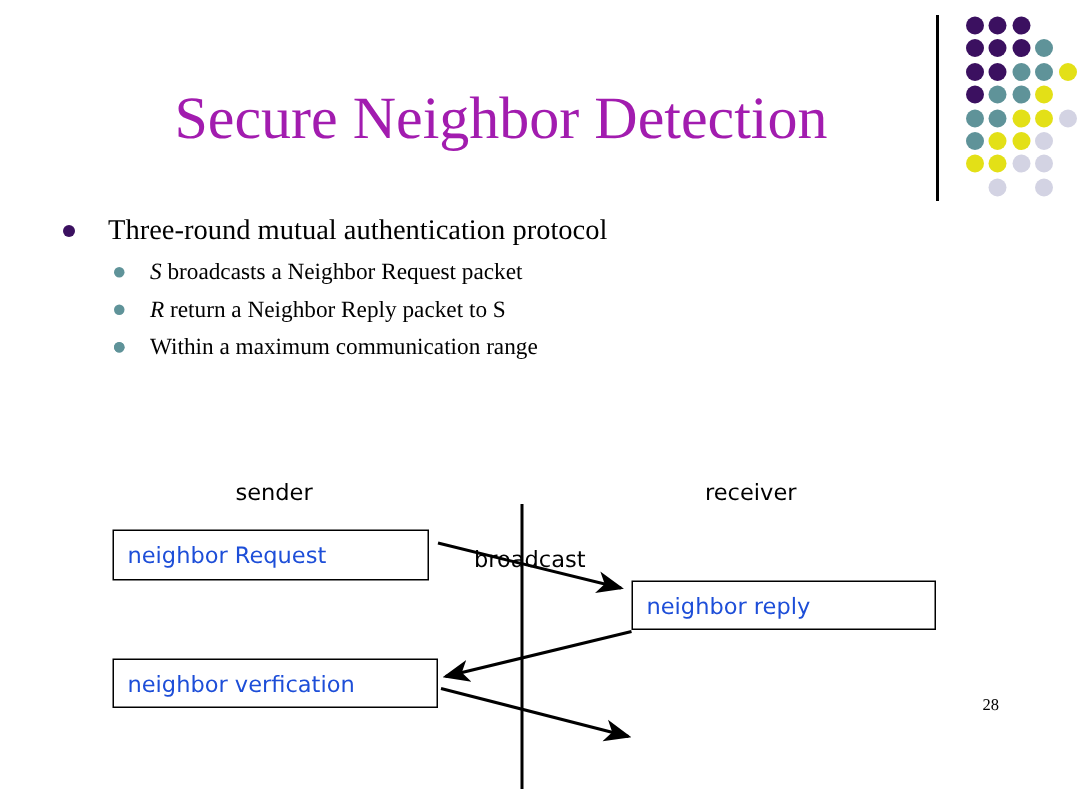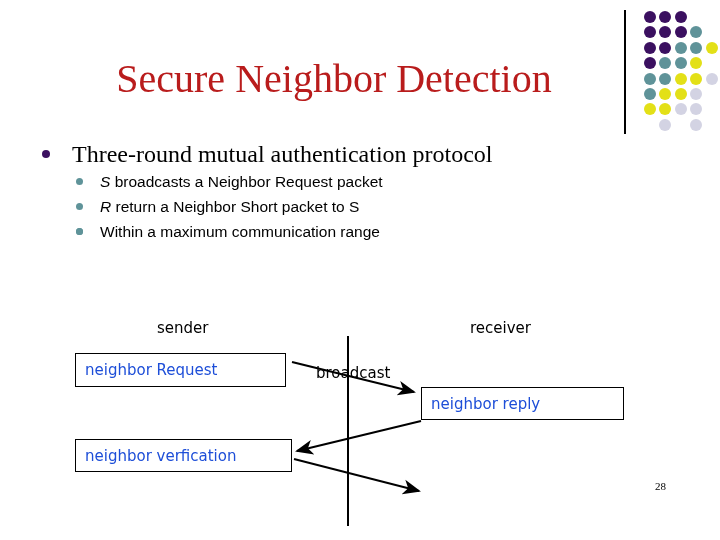--- a/index.html
+++ b/index.html
@@ -49,53 +49,53 @@
   
   .title {
     position: absolute;
     left: 60px;
     top: 54px;
     width: 548px;
     text-align: center;
     font-family: "Liberation Serif", serif;
     font-size: 40px;
     line-height: 50px;
-    color: #b91c1c;
+    color: #a21caf;
     white-space: nowrap;
   }
 
   
   .bullets {
     position: absolute;
     left: 34px;
     top: 140px;
     width: 580px;
   }
   .b1 {
     position: relative;
     padding-left: 38px;
     font-family: "Liberation Serif", serif;
-    font-size: 24px;
+    font-size: 19px;
     line-height: 28px;
     color: #000000;
     margin-bottom: 1px;
   }
   .b1 .mk {
     position: absolute;
     left: 8px;
     top: 10px;
     width: 8px;
     height: 8px;
     border-radius: 50%;
     background: #3b1060;
   }
   .b2 {
     position: relative;
     padding-left: 66px;
-    font-family: Liberation Sans, sans-serif;
+    font-family: Liberation Serif, serif;
     font-size: 15.5px;
     line-height: 25px;
     color: #000000;
   }
   .b2 .mk {
     position: absolute;
     left: 42px;
     top: 9px;
     width: 7px;
     height: 7px;
@@ -148,21 +148,21 @@
     font-family: "DejaVu Sans", sans-serif;
     font-size: 15px;
     color: #000000;
     white-space: nowrap;
   }
 
   
   .pageno {
     position: absolute;
     left: 655px;
-    top: 480px;
+    top: 464px;
     font-family: "Liberation Serif", serif;
     font-size: 11px;
     color: #000000;
   }
 </style>
 </head>
 <body>
 
 <div class="slide">
 
@@ -199,21 +199,21 @@
       <span class="deco-dot" style="left: 46.2px; top: 92.4px; background: rgb(211, 211, 227);"></span>
       <span class="deco-dot" style="left: 15.4px; top: 107.8px; background: rgb(211, 211, 227);"></span>
       <span class="deco-dot" style="left: 46.2px; top: 107.8px; background: rgb(211, 211, 227);"></span>
     </div>
 
   <div class="title">Secure Neighbor Detection</div>
 
   <div class="bullets" id="bullet-list">
       <div class="b1"><span class="mk"></span><span><span>Three-round mutual authentication protocol</span></span></div>
       <div class="b2"><span class="mk"></span><span><i>S</i><span> broadcasts a Neighbor Request packet</span></span></div>
-      <div class="b2"><span class="mk"></span><span><i>R</i><span> return a Neighbor Short packet to S</span></span></div>
+      <div class="b2"><span class="mk"></span><span><i>R</i><span> return a Neighbor Reply packet to S</span></span></div>
       <div class="b2"><span class="mk"></span></div>
       <div class="b2"><span class="mk"></span><span><span>Within a maximum communication range</span></span></div>
     </div>
 
   <div class="diagram">
 
     <div class="dg-label" style="left:157px; top:319px;">sender</div>
 
     <div class="dg-label" style="left:470px; top:319px;">receiver</div>
 

